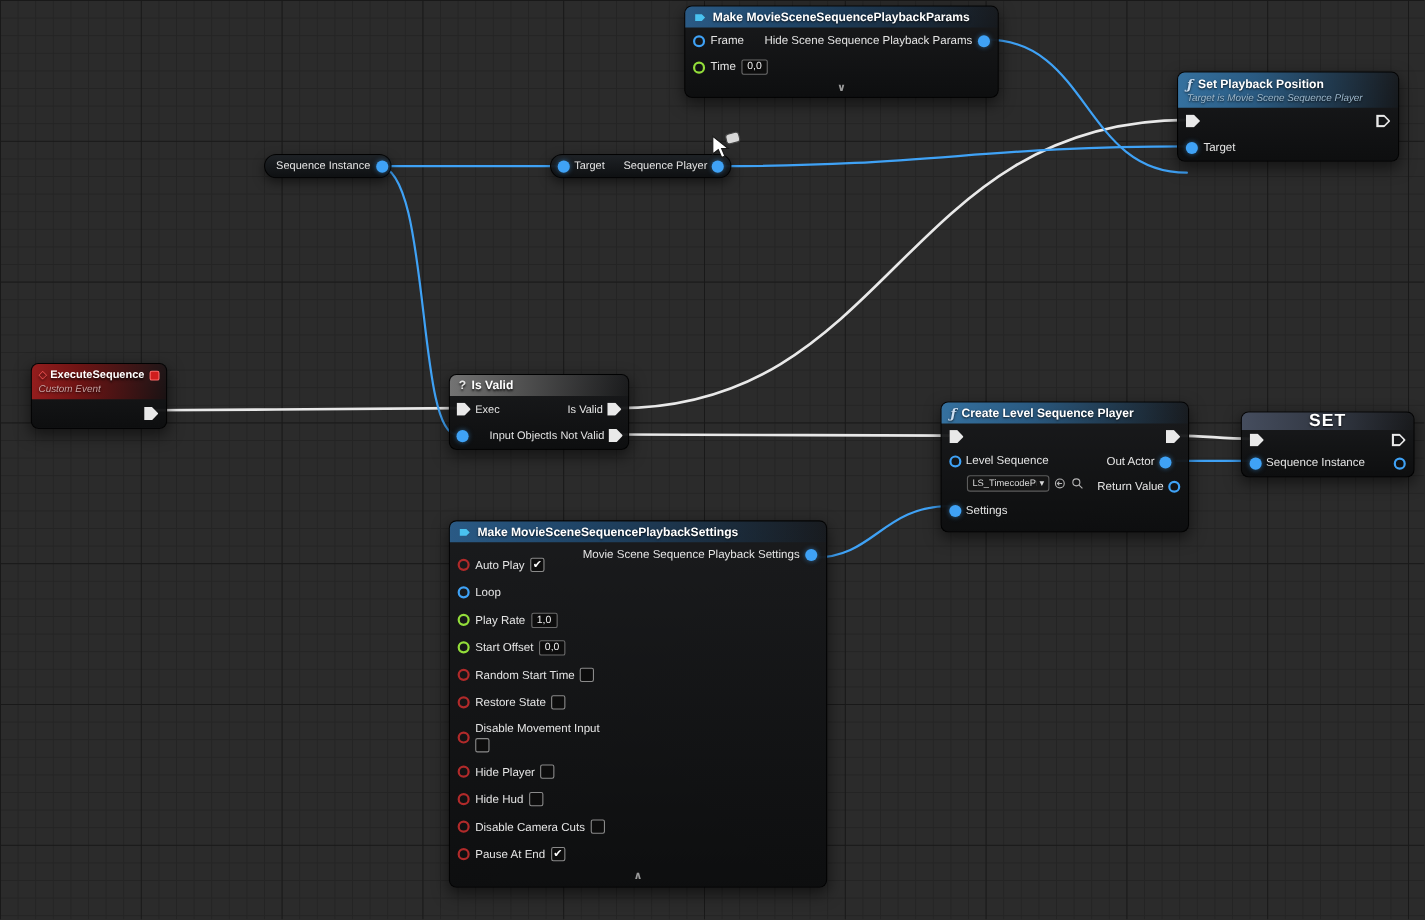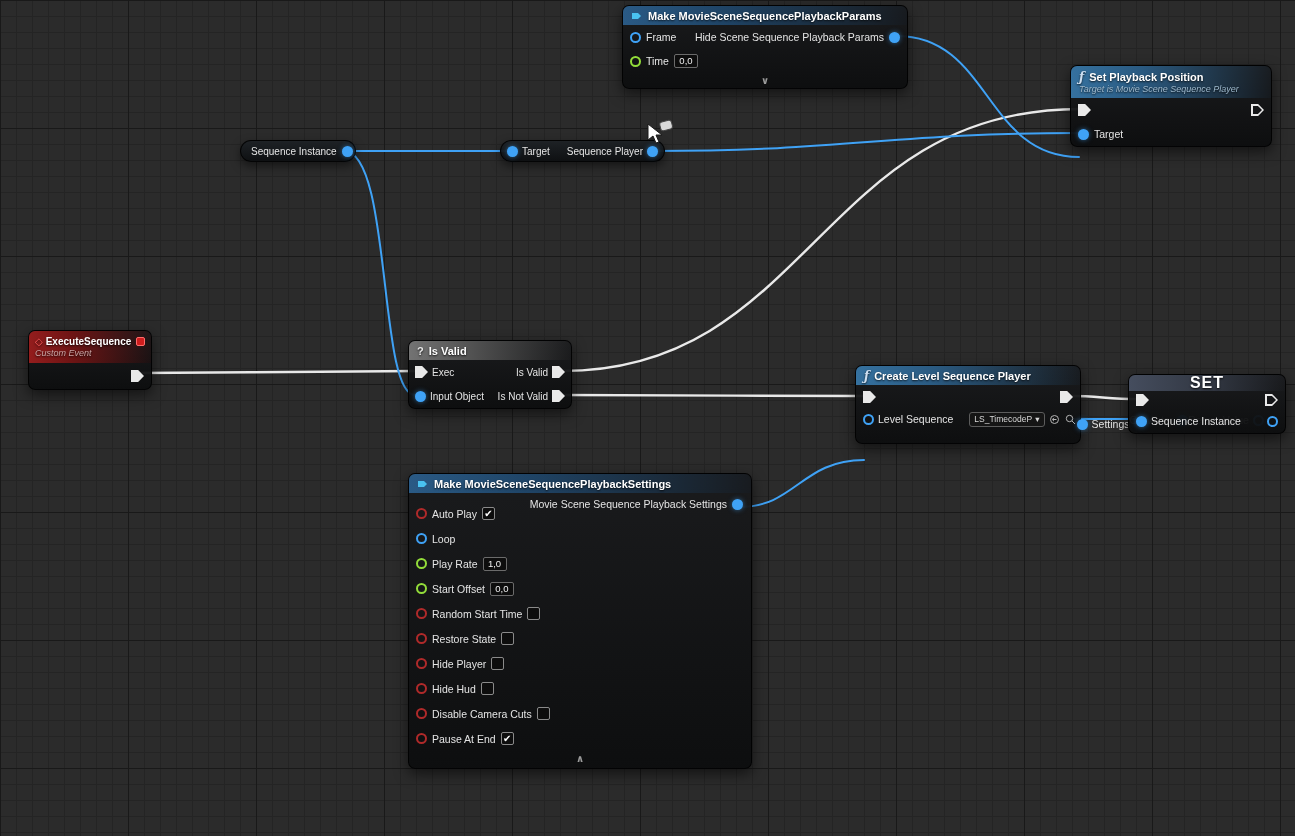--- a/index.html
+++ b/index.html
@@ -51,21 +51,21 @@
   .vb{min-width:24px;height:14px;padding:0 3px;background:#0d0d0d;border:1px solid #6b6b6b;border-radius:2px;
     font-size:9.5px;line-height:12px;color:#f0f0f0;text-align:center;flex:none}
   .chk{width:13px;height:13px;background:#0d0d0d;border:1px solid #8a8a8a;border-radius:2px;
     font-size:10px;line-height:11px;color:#fff;text-align:center;flex:none}
   .combo{display:flex;align-items:center;gap:3px;height:15px;padding:0 4px;background:#151515;
     border:1px solid #5c5c5c;border-radius:3px;font-size:8.5px;color:#d8d8d8;flex:none}
   .cv{overflow:hidden;white-space:nowrap;max-width:58px}
   .ib{width:13px;height:13px;display:flex;align-items:center;justify-content:center;flex:none}
   .chev{height:15px;display:flex;align-items:center;justify-content:center;color:#9b9b9b;font-size:10px;font-weight:700}
   .ms-out{position:absolute;top:24px;right:8px;display:flex;align-items:center;gap:5px}
-  .col{display:flex;flex-direction:row}
+  .col{display:flex;flex-direction:column}
 </style>
 </head>
 <body>
 
 <div id="graph">
 
   <svg id="wires" width="1295" height="836">
     <g fill="none" stroke-linecap="round">
       <path d="M138,373 C230,373 330,371 418,371" stroke="#e9e9e9" stroke-width="2.4"></path>
       <path d="M562,371 C810,371 820,109 1080,109" stroke="#e9e9e9" stroke-width="2.4"></path>
@@ -167,21 +167,21 @@
       <span class="rw" style="padding:0;gap:4px">
         <span class="exec"></span>
         <span class="lb">Exec</span>
       </span>
       <span class="rw" style="padding:0;gap:4px">
         <span class="lb">Is Valid</span>
         <span class="exec"></span>
       </span>
     </div>
     <div class="sb" style="height:24px;padding:0 6px">
-      <span class="rw" style="padding:0;gap:4px">
+      <span class="rw" style="padding:0;gap:19px">
         <span class="p pf-blue"></span>
         <span class="lb">Input Object</span>
       </span>
       <span class="rw" style="padding:0;gap:4px">
         <span class="lb">Is Not Valid</span>
         <span class="exec"></span>
       </span>
     </div>
   </div>
 
@@ -287,20 +287,27 @@
       <div class="rw" style="height:25px">
         <span class="p pr-red"></span>
         <span class="lb">Random Start Time</span>
         <span class="chk"></span>
       </div>
       <div class="rw" style="height:25px">
         <span class="p pr-red"></span>
         <span class="lb">Restore State</span>
         <span class="chk"></span>
       </div>
+      <div class="rw" style="height:38px">
+        <span class="p pr-red"></span>
+        <span class="col" style="gap:3px">
+          <span class="lb">Disable Movement Input</span>
+          <span class="chk"></span>
+        </span>
+      </div>
       <div class="rw" style="height:25px">
         <span class="p pr-red"></span>
         <span class="lb">Hide Player</span>
         <span class="chk"></span>
       </div>
       <div class="rw" style="height:25px">
         <span class="p pr-red"></span>
         <span class="lb">Hide Hud</span>
         <span class="chk"></span>
       </div>

